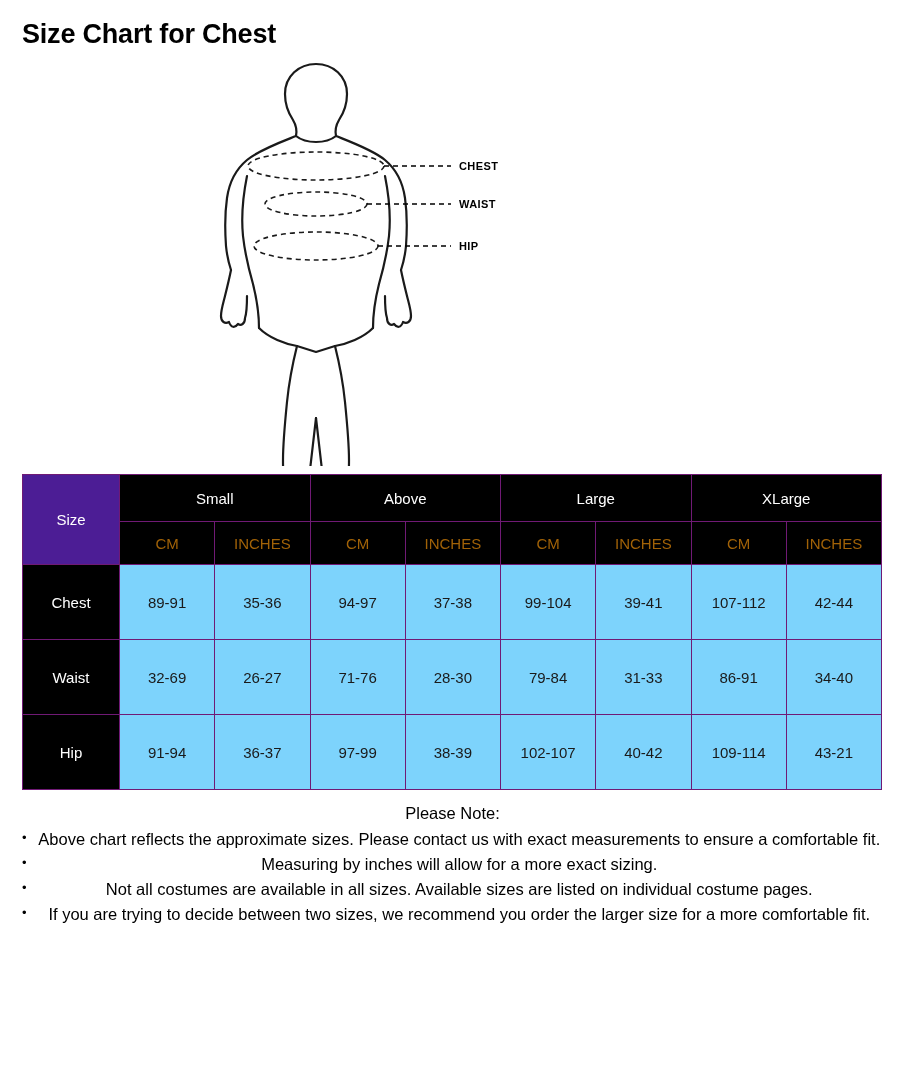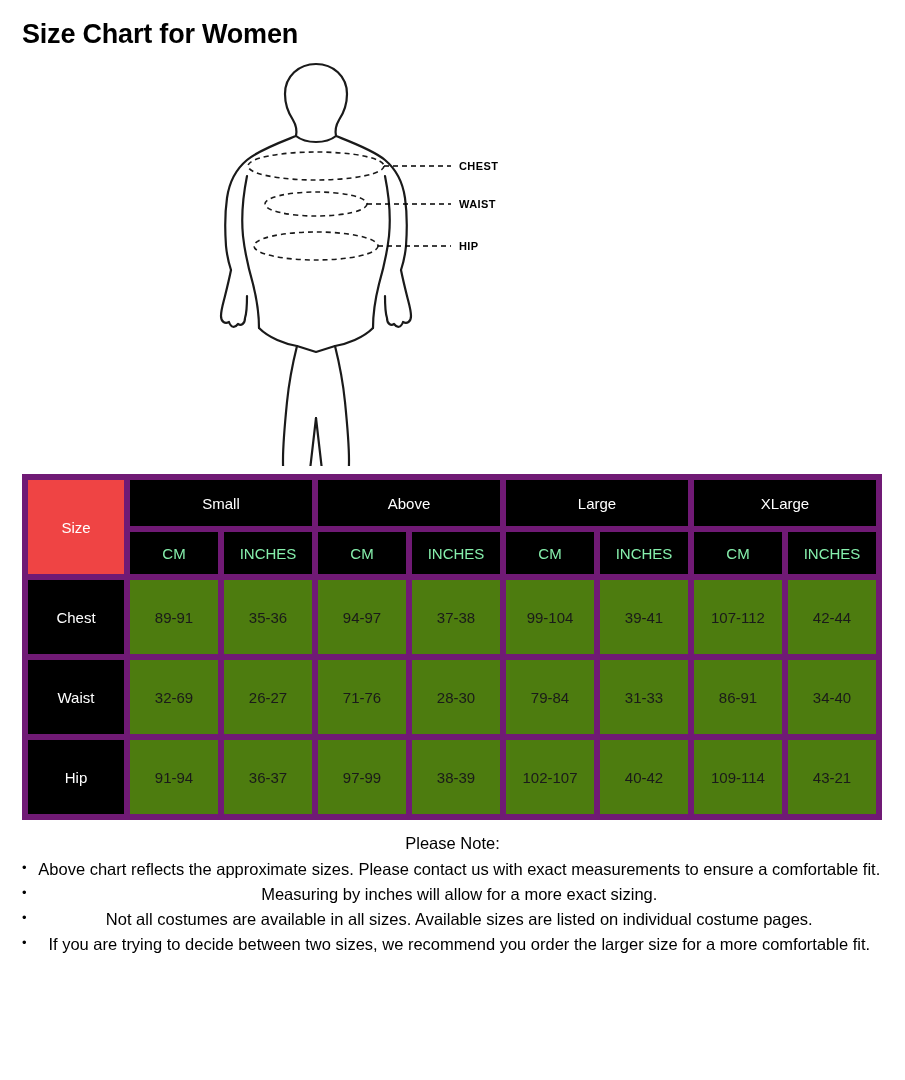--- a/index.html
+++ b/index.html
@@ -37,54 +37,54 @@
     display: block;
     margin: 0 auto;
   }
   table.size-table {
     width: 860px;
     border-collapse: collapse;
     margin-top: 6px;
     table-layout: fixed;
   }
   table.size-table td, table.size-table th {
-    border: 6px solid #701a75;
+    border: 1px solid #701a75;
     text-align: center;
     vertical-align: middle;
     font-size: 15px;
     font-weight: normal;
   }
   .hdr-dark {
     background: #000000;
     color: #ffffff;
     font-size: 16px;
     height: 44px;
   }
   .hdr-size {
-    background: #ef4444;
+    background: #4c1d95;
     color: #ffffff;
     font-size: 17px;
     font-weight: bold;
     width: 94px;
   }
   .sub-dark {
     background: #000000;
-    color: #86efac;
+    color: #a16207;
     font-size: 15px;
     height: 40px;
   }
   .row-label {
     background: #000000;
     color: #ffffff;
     font-size: 17px;
     font-weight: bold;
     height: 72px;
   }
   .cell {
-    background: #4d7c0f;
+    background: #7dd3fc;
     color: #1a1a1a;
     font-size: 15px;
   }
   .notes {
     margin-top: 12px;
     font-size: 16.5px;
     line-height: 1.45;
     text-align: center;
   }
   .notes-title {
@@ -110,21 +110,21 @@
     font-weight: bold;
     letter-spacing: 0.4px;
     fill: #000000;
   }
 </style>
 </head>
 <body>
 
 <div class="page">
 
-  <h1 class="page-title">Size Chart for Women</h1>
+  <h1 class="page-title">Size Chart for Chest</h1>
 
   <div class="figure-wrap">
     <svg width="560" height="410" viewBox="0 0 560 410">
       <g fill="none" stroke="#1a1a1a" stroke-width="2.2" stroke-linejoin="round" stroke-linecap="round">
 
         <path d="M112 38 C112 20 126 8 143 8 C160 8 174 20 174 38 C174 50 170 58 166 64 C163 69 162 75 163 80
                  C158 84 150 86 143 86 C136 86 128 84 123 80 C124 75 123 69 120 64 C116 58 112 50 112 38 Z"></path>
 
         <path d="M123 80 C108 86 86 94 74 104 C62 114 56 128 54 142 C52 156 52 176 53 190
                  C54 200 56 208 58 214"></path>

